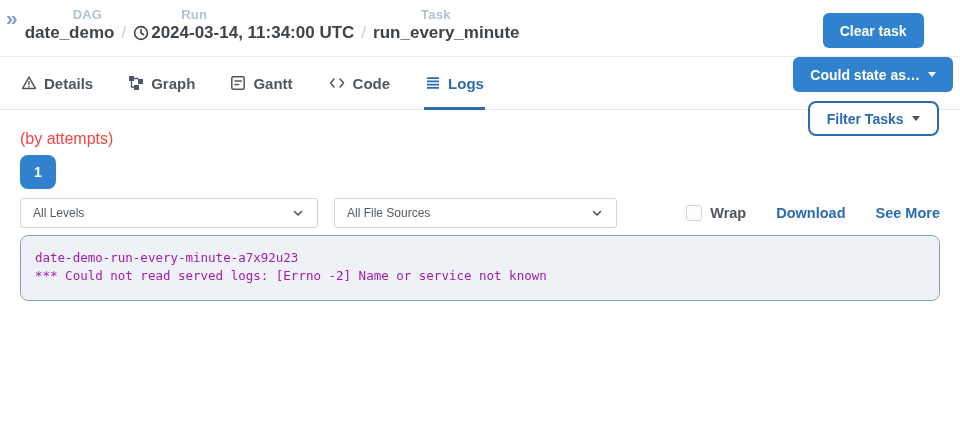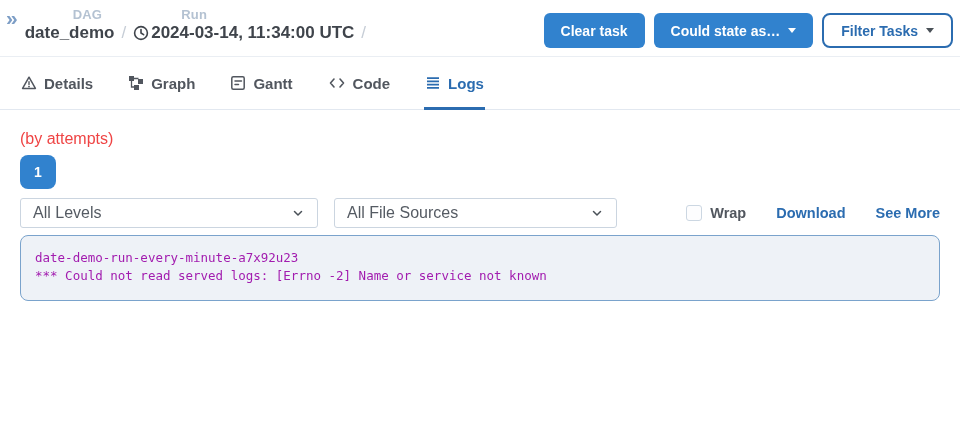--- a/index.html
+++ b/index.html
@@ -15,21 +15,21 @@
   .crumb { display: flex; flex-direction: column; }
   .crumb-label { font-size: 13px; font-weight: 700; color: #b4c2d2;
     line-height: 13px; letter-spacing: .2px; padding-left: 48px; }
   .crumb-value { font-size: 17px; font-weight: 700; color: #3f444b;
     line-height: 24px; white-space: nowrap; display: flex; align-items: center; }
   .sep { font-size: 17px; color: #c6cdd6; font-weight: 400;
     margin: 0 7px; line-height: 24px; align-self: flex-end; }
   .clock-icon { width: 16px; height: 16px; margin-right: 2px; flex: none; }
 
   .actions { margin-left: auto; display: flex; align-items: center; gap: 9px;
-    padding-top: 5px; }
+    padding-top: 5px; flex-direction: column; }
   .btn { height: 35px; border: none; border-radius: 6px; font-family: inherit;
     font-size: 14px; font-weight: 700; cursor: pointer; display: flex;
     align-items: center; justify-content: center; padding: 0 17px; }
   .btn.solid { background: #3182ce; color: #fff; }
   .btn.outline { background: #fff; color: #2b6cb0; border: 2px solid #2b6cb0;
     border-radius: 8px; }
   .caret { width: 0; height: 0; border-left: 4.5px solid transparent;
     border-right: 4.5px solid transparent; border-top: 5.5px solid currentColor;
     margin-left: 8px; display: inline-block; }
   .btn.outline .caret { color: #4a5158; }
@@ -47,21 +47,21 @@
 
   
   .content { padding: 19px 20px 0 20px; }
   .by-attempts { font-size: 16px; color: #ef4444; line-height: 19px; }
   .attempt-btn { margin-top: 7px; width: 36px; height: 34px; background: #3182ce;
     color: #fff; border: none; border-radius: 8px; font-family: inherit;
     font-size: 14px; font-weight: 700; cursor: pointer; }
 
   .controls { margin-top: 9px; display: flex; align-items: center; }
   .select { height: 30px; border: 1px solid #cbd5e0; border-radius: 3px;
-    display: flex; align-items: center; padding: 0 12px; font-size: 16px;
+    display: flex; align-items: center; padding: 0 12px; font-size: 12px;
     color: #555b63; cursor: pointer; background: #fff; }
   .select-levels { width: 298px; }
   .select-sources { width: 283px; margin-left: 16px; }
   .select svg { margin-left: auto; flex: none; }
 
   .right-controls { margin-left: auto; display: flex; align-items: center;
     gap: 30px; }
   .wrap-label { display: flex; align-items: center; gap: 8px; font-size: 14.5px;
     font-weight: 700; color: #51565e; cursor: pointer; }
   .checkbox { appearance: none; width: 16px; height: 16px;
@@ -91,20 +91,24 @@
       <div class="crumb-label">Run</div>
       <div class="crumb-value">
         <svg class="clock-icon" viewBox="0 0 16 16" fill="none">
           <circle cx="8" cy="8" r="6.4" stroke="#3f444b" stroke-width="1.6"></circle>
           <path d="M8 4.6V8l2.6 1.7" stroke="#3f444b" stroke-width="1.6" stroke-linecap="round" stroke-linejoin="round"></path>
         </svg>
         <span>2024-03-14, 11:34:00 UTC</span>
       </div>
     </div>
     <span class="sep">/</span>
+    <div class="crumb">
+      <div class="crumb-label">Task</div>
+      <div class="crumb-value">run_every_minute</div>
+    </div>
   </nav>
 
   <div class="actions">
     <button class="btn solid">
       <span>Clear task</span>
     </button>
     <button class="btn solid">
       <span>Could state as…</span>
       <span class="caret"></span>
     </button>

